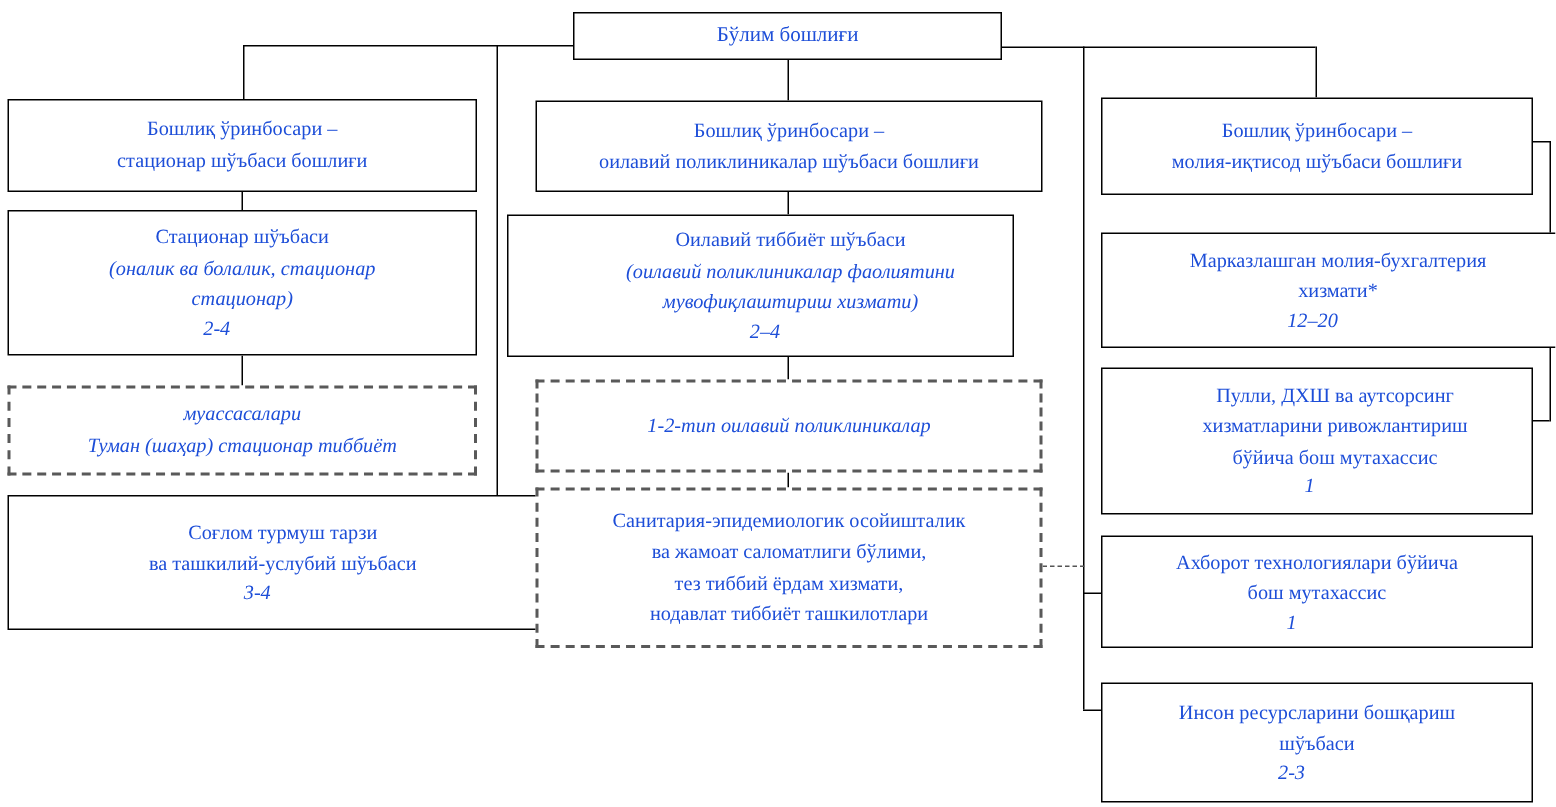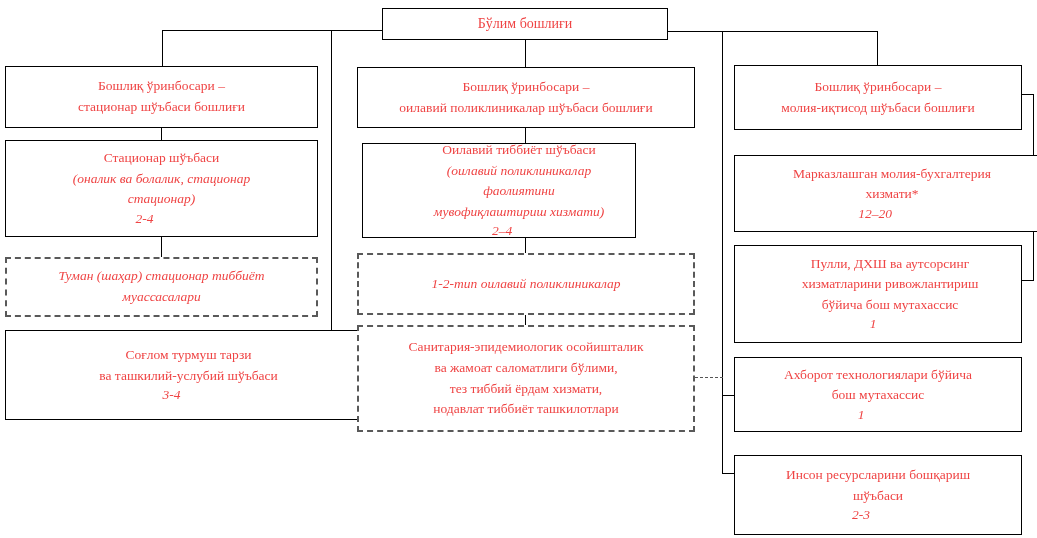--- a/index.html
+++ b/index.html
@@ -1,18 +1,18 @@
 <!DOCTYPE html>
 <html><head>
 <meta charset="utf-8">
 <style>
   html,body{margin:0;padding:0;background:#ffffff;}
   .canvas{
     position:relative;width:1037px;height:538px;background:#ffffff;
-    font-family:"Liberation Serif","DejaVu Serif",serif;color:#ef4444;
+    font-family:"Liberation Serif","DejaVu Serif",serif;color:#1d4ed8;
     overflow:hidden;
   }
   .node{
     position:absolute;box-sizing:border-box;background:#ffffff;
     border:1.4px solid #000;
     display:flex;flex-direction:column;justify-content:center;align-items:center;
     text-align:center;font-size:13.5px;line-height:1.52;padding:2px 8px;
   }
   .node.dashed{border:2px dashed #595959;}
   .ln{width:100%;}
@@ -62,36 +62,36 @@
   </div>
 
   <div class="node" style="left:5px;top:140px;width:313px;height:97px;">
     <div class="ln">Стационар шўъбаси</div>
     <div class="ln it">(оналик ва болалик, стационар</div>
     <div class="ln it">стационар)</div>
     <div class="count">2-4</div>
   </div>
 
   <div class="node dashed" style="left:5px;top:257px;width:313px;height:60px;">
+    <div class="ln it">муассасалари</div>
     <div class="ln it">Туман (шаҳар) стационар тиббиёт</div>
-    <div class="ln it">муассасалари</div>
   </div>
 
   <div class="node" style="left:5px;top:330px;width:367px;height:90px;">
     <div class="ln">Соғлом турмуш тарзи</div>
     <div class="ln">ва ташкилий-услубий шўъбаси</div>
     <div class="count">3-4</div>
   </div>
 
   <div class="node" style="left:357px;top:67px;width:338px;height:61px;">
     <div class="ln">Бошлиқ ўринбосари –</div>
     <div class="ln">оилавий поликлиникалар шўъбаси бошлиғи</div>
   </div>
 
-  <div class="node" style="left:362px;top:143px;width:274px;height:95px;padding-left:48px;">
+  <div class="node" style="left:338px;top:143px;width:338px;height:95px;padding-left:48px;">
     <div class="ln">Оилавий тиббиёт шўъбаси</div>
     <div class="ln it">(оилавий поликлиникалар фаолиятини</div>
     <div class="ln it">мувофиқлаштириш хизмати)</div>
     <div class="count">2–4</div>
   </div>
 
   <div class="node dashed" style="left:357px;top:253px;width:338px;height:62px;">
     <div class="ln it">1-2-тип оилавий поликлиникалар</div>
   </div>
 

